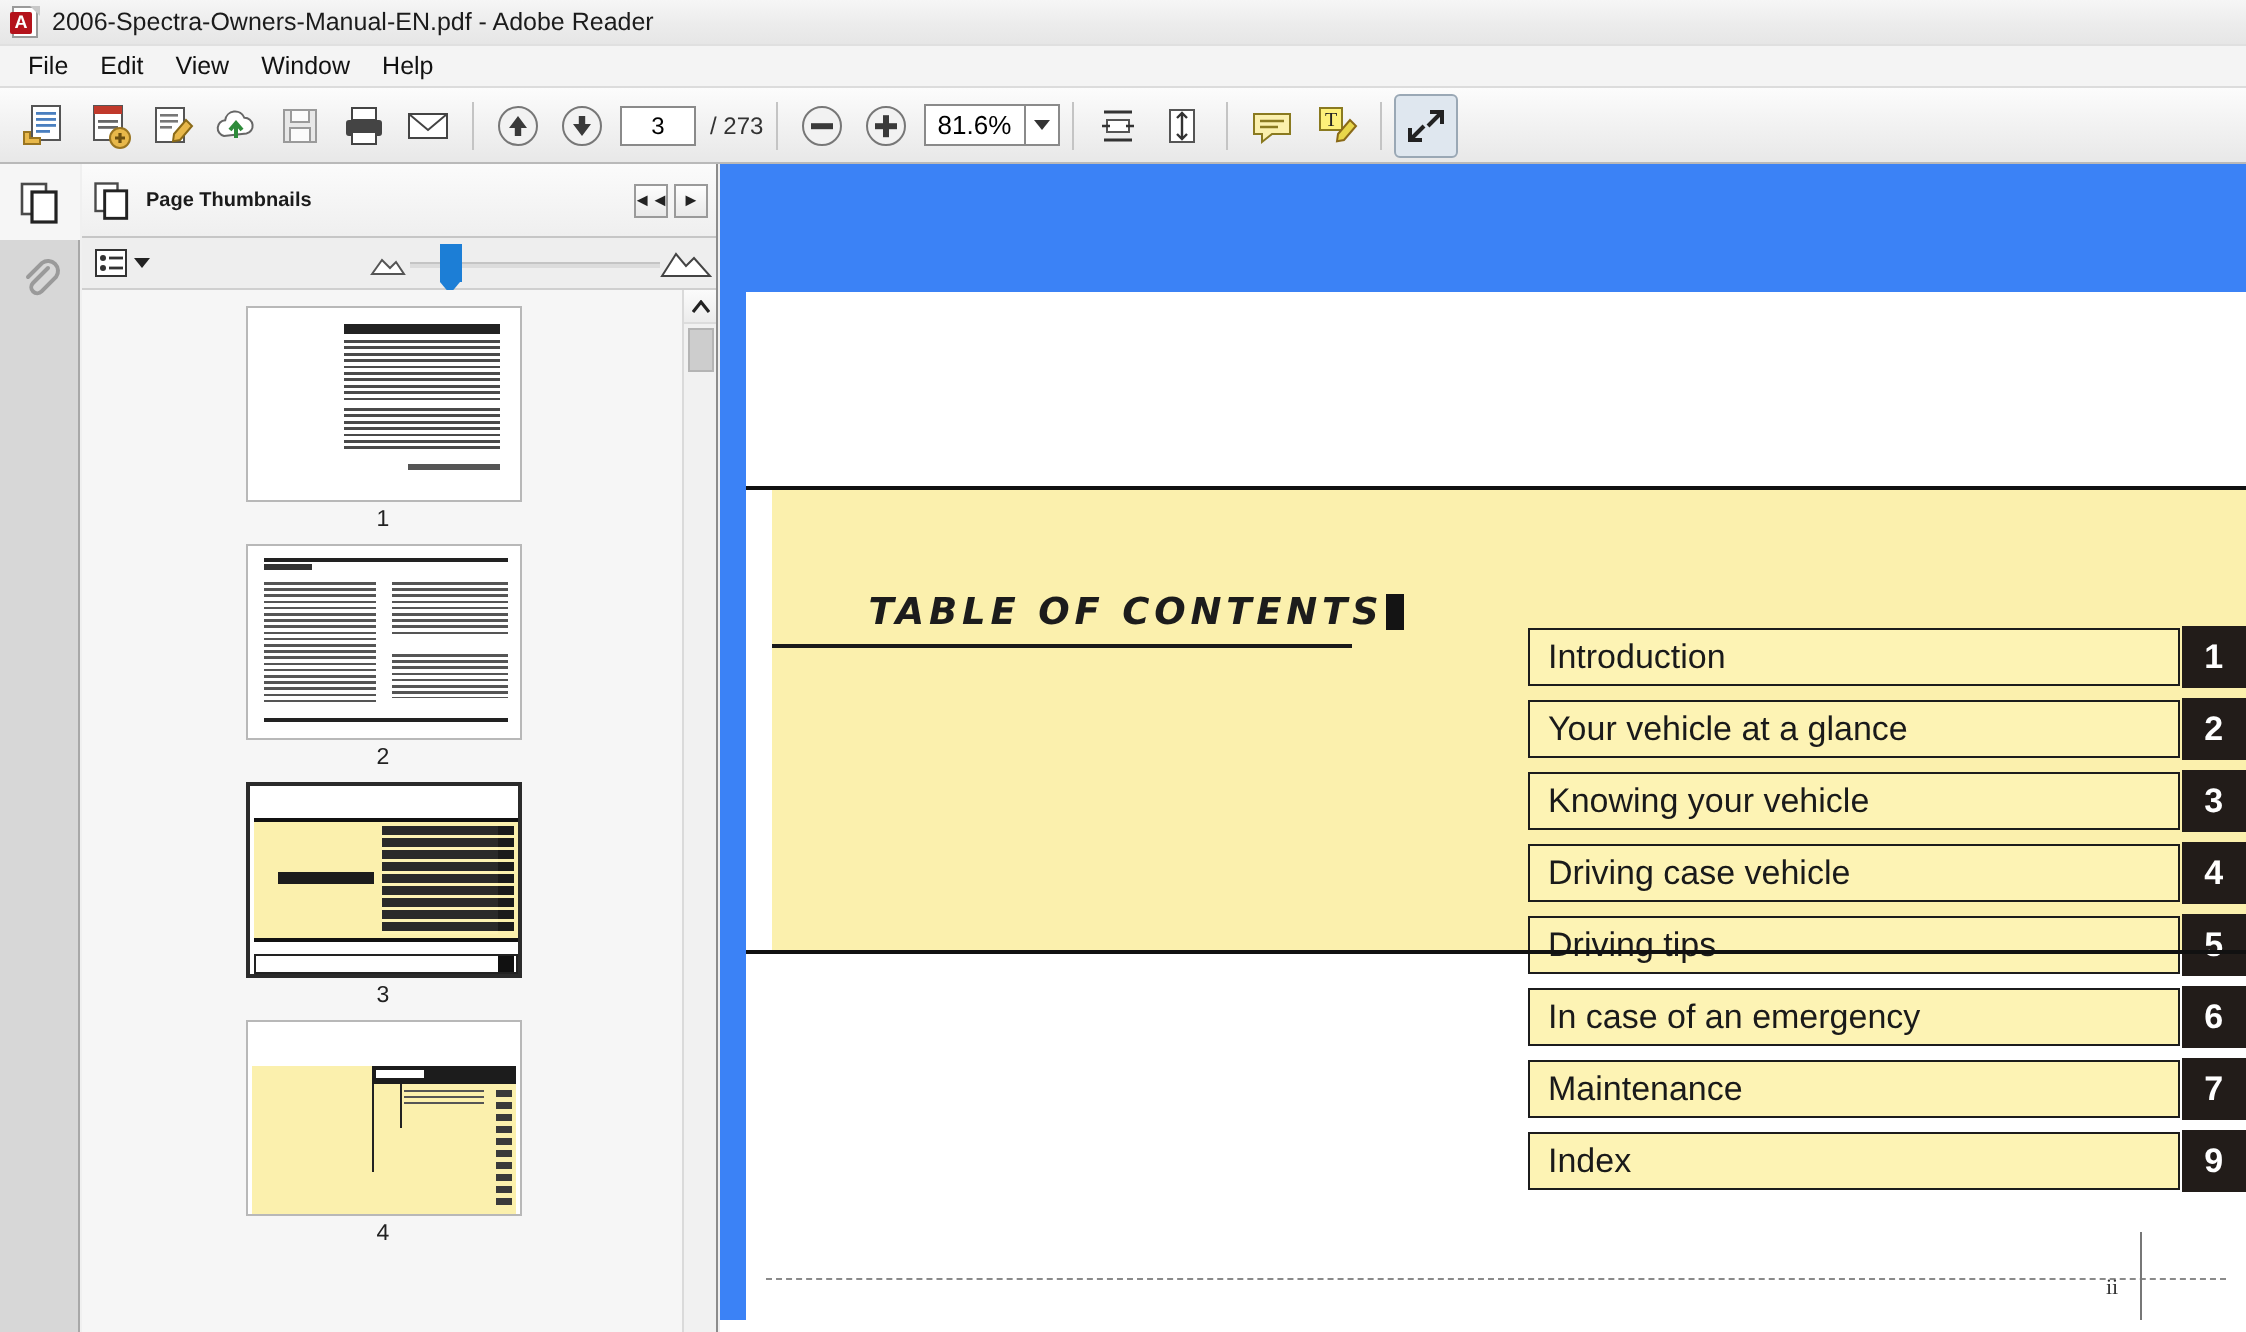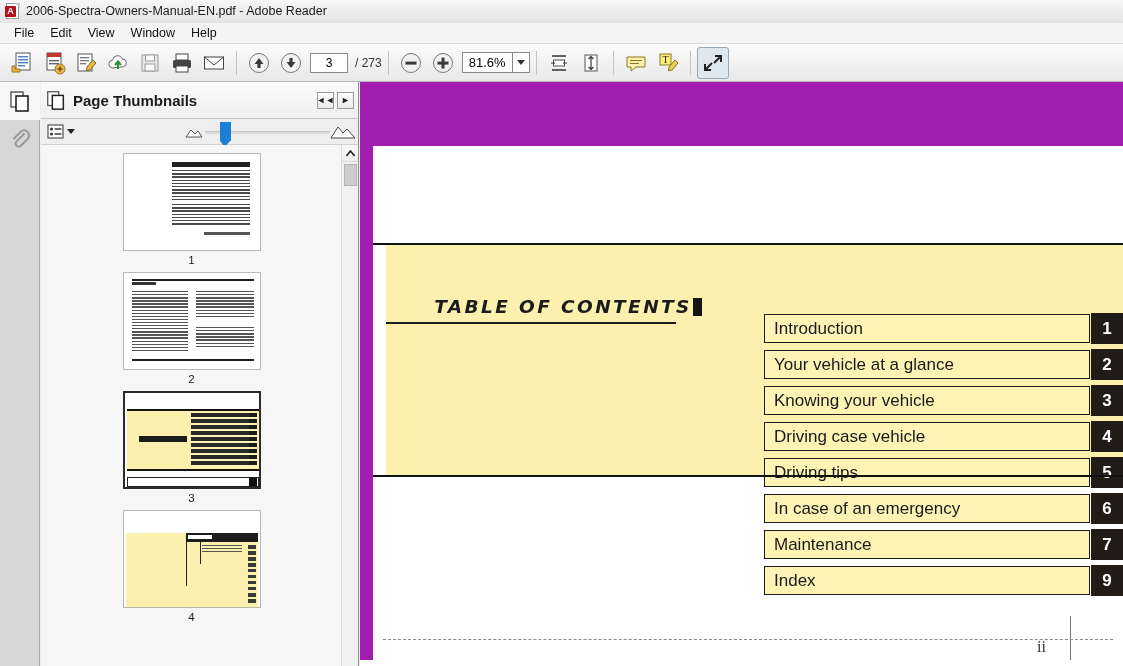--- a/index.html
+++ b/index.html
@@ -97,21 +97,21 @@
   .tpanel {
     position: absolute; left: 41px; top: 82px; width: 318px; height: 584px;
     background: #f6f6f6; border-right: 1px solid #8c8c8c;
     display: flex; flex-direction: column;
   }
   .tpanel-head {
     height: 37px; display: flex; align-items: center;
     background: linear-gradient(to bottom,#fbfbfb,#efefef);
     border-bottom: 1px solid #c6c6c6; padding: 0 4px;
   }
-  .tpanel-title { font-size: 15px; font-weight: bold; color: #1b1b1b; margin-left: 6px; flex: 1; }
+  .tpanel-title { font-size: 10px; font-weight: bold; color: #1b1b1b; margin-left: 6px; flex: 1; }
   .navbtn {
     width: 17px; height: 17px; border: 1px solid #9a9a9a; background: linear-gradient(to bottom,#fdfdfd,#e9e9e9);
     display: flex; align-items: center; justify-content: center; margin-left: 3px; cursor: default;
     font-size: 9px; color: #222;
   }
   .tpanel-toolbar {
     height: 26px; display: flex; align-items: center;
     background: #eeeeee; border-bottom: 1px solid #cfcfcf; padding: 0 6px;
     position: relative;
   }
@@ -149,21 +149,21 @@
     background: linear-gradient(to bottom,#fbfbfb,#ececec); border-bottom: 1px solid #dcdcdc;
   }
   .tscroll .sthumb {
     position: absolute; left: 2px; top: 19px; width: 13px; height: 22px;
     background: #cdcdcd; border: 1px solid #b4b4b4;
   }
 
   
   .docview {
     position: absolute; left: 360px; top: 82px; width: 763px; height: 584px;
-    background: #a21caf; overflow: hidden;
+    background: #3b82f6; overflow: hidden;
   }
   .page {
     position: absolute; left: 13px; top: 64px; width: 750px; height: 560px;
     background: #fff;
   }
   .rule { position: absolute; left: 0; width: 100%; height: 2px; background: #111; }
   .yellow-block {
     position: absolute; left: 13px; top: 99px; width: 737px; height: 230px;
     background: #fbf0ad;
   }
@@ -196,21 +196,21 @@
     font-size: 17px; font-weight: bold;
   }
   .footrule {
     position: absolute; left: 10px; top: 493px; width: 730px;
     border-top: 1px dashed #8a8a8a; height: 0;
   }
   .vline {
     position: absolute; left: 697px; top: 470px; width: 1px; height: 48px; background: #777;
   }
   .pagenum {
-    position: absolute; left: 664px; top: 492px; font-size: 16px; color: #333;
+    position: absolute; left: 680px; top: 492px; font-size: 11px; color: #333;
     font-family: "Liberation Serif", serif;
   }
   .docbottom-strip {
     position: absolute; left: 0; bottom: 0; width: 763px; height: 6px; background: #fff;
   }
 </style>
 </head>
 <body>
 
 <div id="app">

